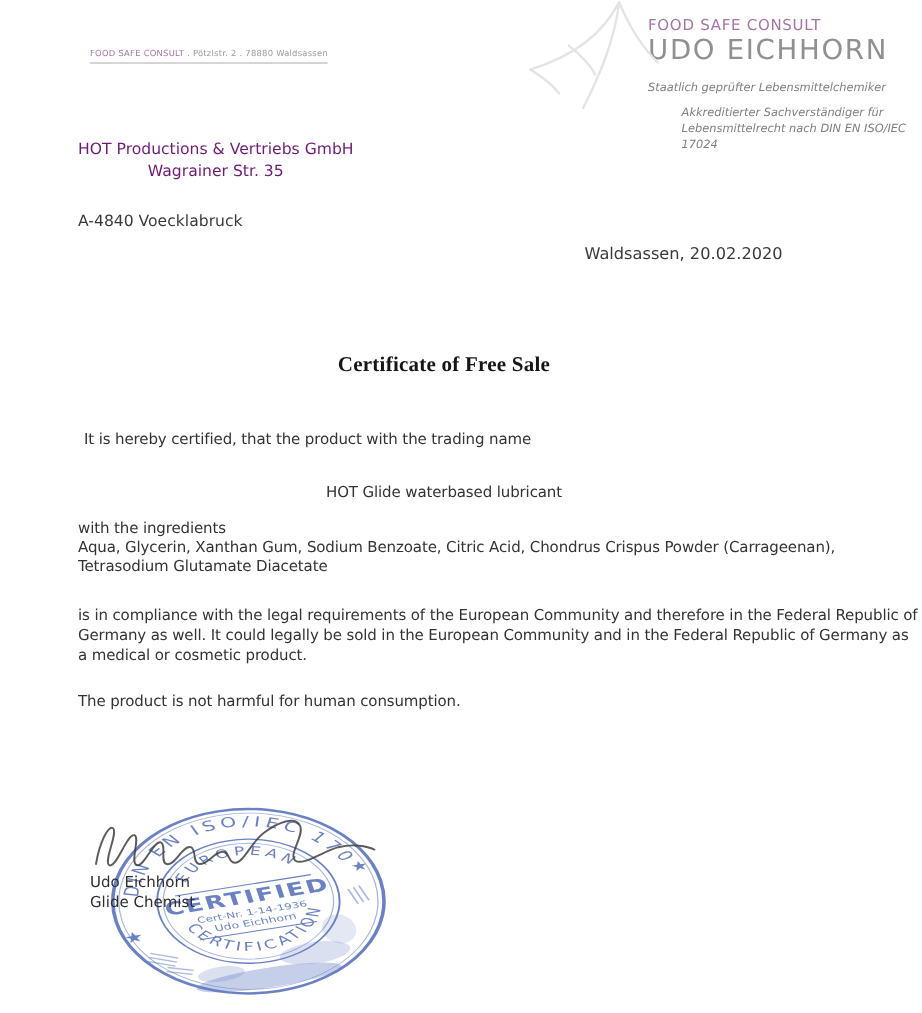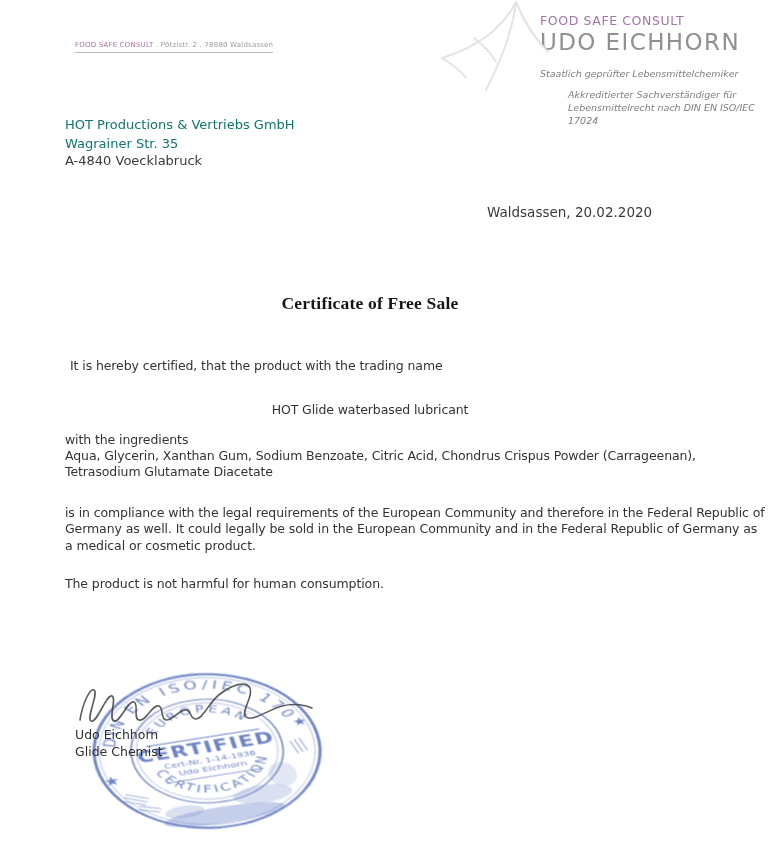--- a/index.html
+++ b/index.html
@@ -16,22 +16,22 @@
   }
   .sender-line .brand{color:#a574a7;}
   .masthead{left:540px;top:13px;width:220px;}
   .mast-brand{font-size:12.5px;letter-spacing:.6px;color:#a574a7;}
   .mast-name{font-size:23px;letter-spacing:1.4px;color:#909094;margin-top:1px;font-weight:400;}
   .mast-cred{font-style:italic;font-size:9.5px;color:#7e7e84;line-height:13px;}
   .cred1{margin-top:12px;}
   .cred2{margin-top:8px;margin-left:28px;}
 
   
-  .recipient{left:65px;top:115px;font-size:13px;line-height:19px;color:#0f766e;}
-  .recipient-city{left:65px;top:153px;font-size:13px;color:#3a3a3a;}
+  .recipient{left:65px;top:115px;font-size:13px;line-height:19px;color:#701a75;text-align:center;}
+  .recipient-city{left:65px;top:177px;font-size:13px;color:#3a3a3a;}
   .dateline{left:487px;top:204px;font-size:13.5px;color:#3a3a3a;}
 
   
   .doc-title{left:65px;top:293px;width:610px;text-align:center;
     font-size:17.5px;font-weight:bold;color:#161616;letter-spacing:.2px;font-family:Liberation Serif, serif;}
   .body-text{font-size:12.5px;color:#333;letter-spacing:-.1px;}
   .intro{left:70px;top:358px;}
   .product{left:65px;top:402px;width:610px;text-align:center;}
   .ing-label{left:65px;top:432px;}
   .ing-lines{left:65px;top:448px;line-height:16px;}

